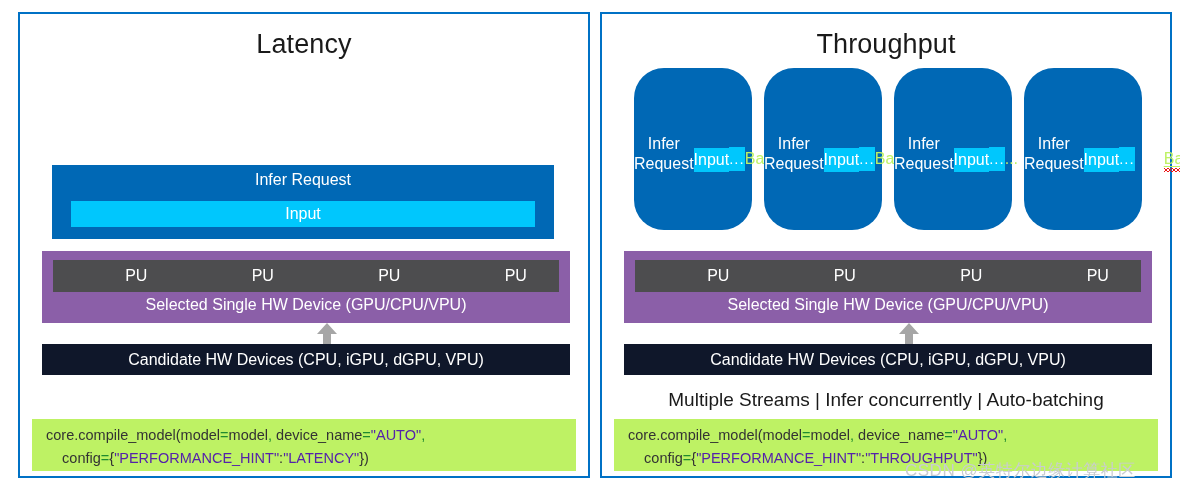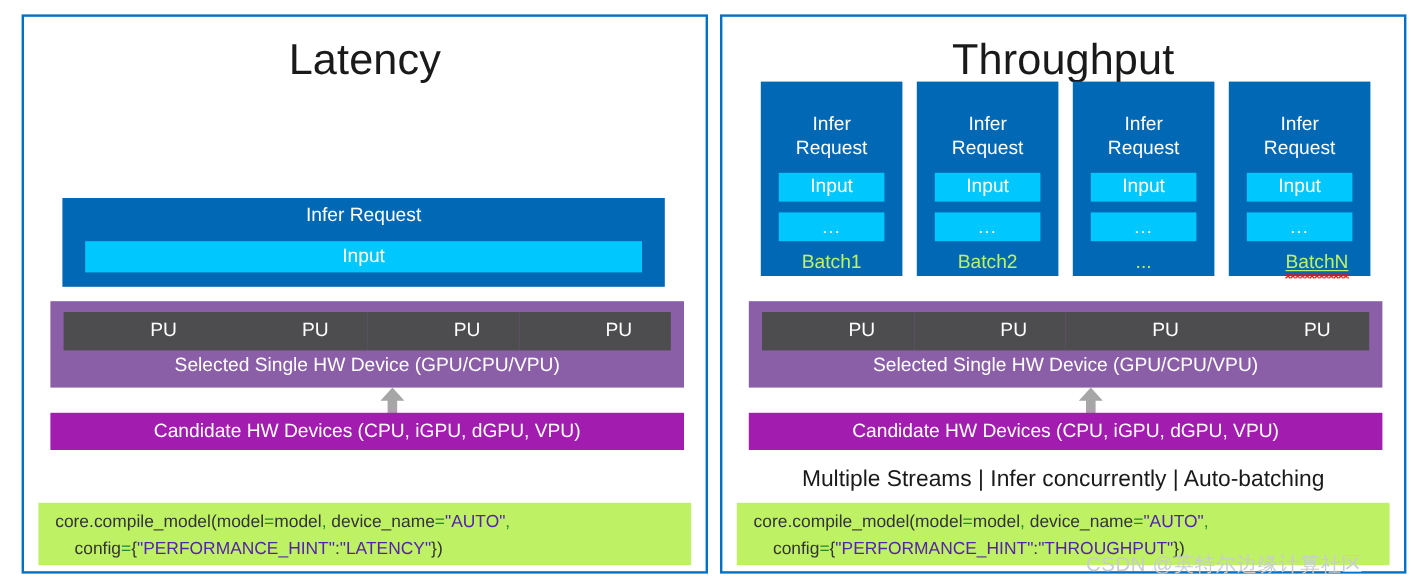--- a/index.html
+++ b/index.html
@@ -30,21 +30,21 @@
     box-sizing: border-box;
   }
   .panel-left  { left: 18px;  top: 12px; width: 572px; height: 466px; }
   .panel-right { left: 600px; top: 12px; width: 572px; height: 466px; }
 
   .panel-title {
     position: absolute;
     left: 0; right: 0;
     top: 15px;
     text-align: center;
-    font-size: 36px;
+    font-size: 27px;
     font-weight: 400;
     color: #1a1a1a;
     letter-spacing: 0.1px;
   }
 
   
   .infer-block {
     position: absolute;
     background: #0068b5;
     box-sizing: border-box;
@@ -85,24 +85,25 @@
     width: 508px;
     height: 162px;
     display: flex;
     justify-content: space-between;
   }
   .card {
     width: 118px;
     background: #0068b5;
     position: relative;
     display: flex;
-    flex-direction: column;
+    flex-direction: row;
     align-items: center;
     box-sizing: border-box;
-    padding-top: 26px;
+    padding-top: 10px;
+    border-radius: 30px;
   }
   .card-title {
     color: #ffffff;
     font-size: 16px;
     line-height: 1.22;
     text-align: center;
     white-space: pre-line;
   }
   .card-chip {
     width: 88px;
@@ -189,21 +190,21 @@
     height: 24px;
   }
 
   
   .candidate-band {
     position: absolute;
     left: 22px;
     top: 330px;
     width: 528px;
     height: 31px;
-    background: #a21caf;
+    background: #0f172a;
     color: #ffffff;
     font-size: 16px;
     display: flex;
     align-items: center;
     justify-content: center;
   }
 
   
   .caption {
     position: absolute;

